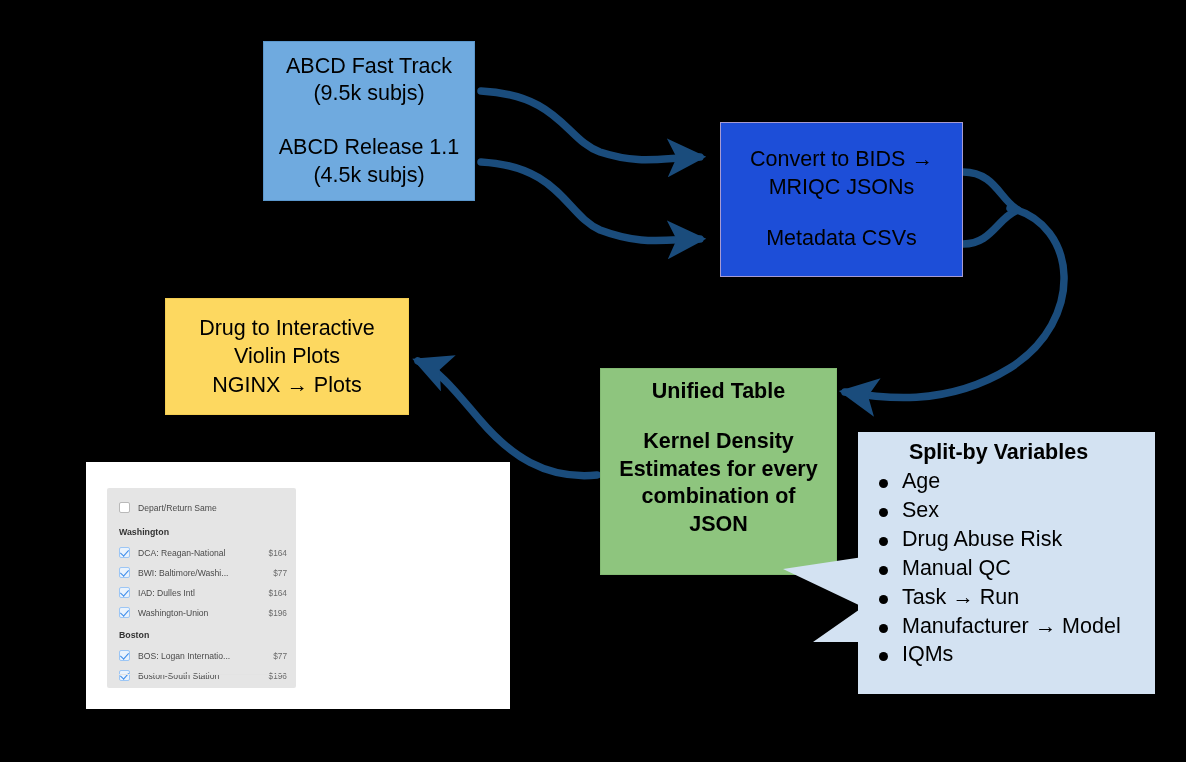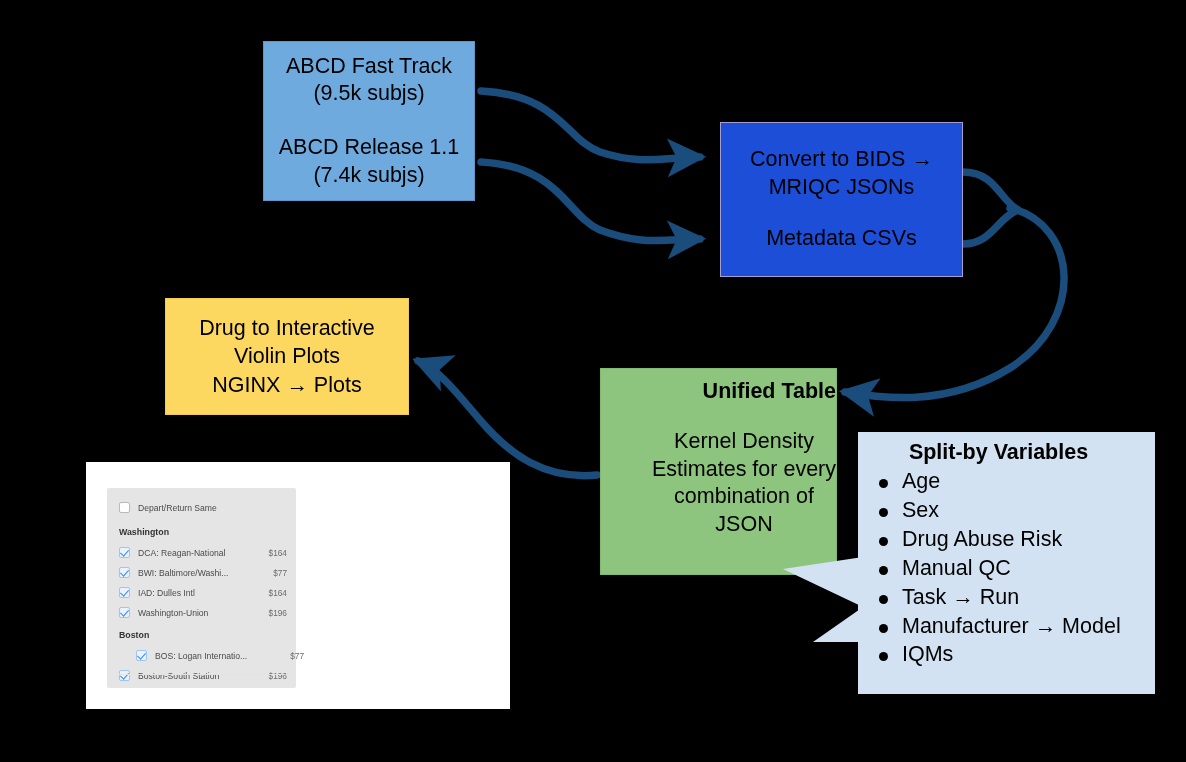--- a/index.html
+++ b/index.html
@@ -21,23 +21,23 @@
   #box-convert .grp{line-height:1.28;font-size:21.5px;}
   #box-convert .gap{height:24px;}
 
   
   #box-output{left:165px;top:298px;width:244px;height:117px;background:#FDD860;
               border:1px solid #f3cd52;}
   #box-output .grp{line-height:1.32;font-size:21.5px;}
 
   
   #box-unified{left:600px;top:368px;width:237px;height:207px;background:#8EC57E;
-               border:1px solid #83ba73;justify-content:flex-start;padding-top:10px;align-items:flex-end;}
+               border:1px solid #83ba73;justify-content:flex-start;padding-top:10px;}
   #box-unified .title{font-weight:bold;font-size:21.5px;margin-bottom:24px;}
-  #box-unified .body{font-size:21.5px;line-height:1.28;}
+  #box-unified .body{font-size:21.5px;line-height:1.28;font-weight:bold;}
 
   
   #box-splitby{left:858px;top:432px;width:297px;height:262px;background:#D3E2F2;
                align-items:stretch;justify-content:flex-start;padding:8px 16px 0 0;}
   #box-splitby .title{font-weight:bold;font-size:21.5px;text-align:center;margin-bottom:2px;}
   #box-splitby ul{list-style:none;margin:0;padding:0 0 0 44px;text-align:left;}
   #box-splitby li{font-size:21.5px;line-height:1.345;position:relative;}
   #box-splitby li::before{content:"";position:absolute;left:-23px;top:12px;
         width:9px;height:9px;border-radius:50%;background:#000;}
 
@@ -89,21 +89,21 @@
   </svg>
 
   <div class="box" id="box-sources">
     <div class="grp">
       <div>ABCD Fast Track</div>
       <div>(9.5k subjs)</div>
     </div>
     <div class="gap"></div>
     <div class="grp">
       <div>ABCD Release 1.1</div>
-      <div>(7.4k subjs)</div>
+      <div>(4.5k subjs)</div>
     </div>
   </div>
 
   <div class="box" id="box-convert">
     <div class="grp">
       <div>Convert to BIDS →</div>
       <div>MRIQC JSONs</div>
     </div>
     <div class="gap"></div>
     <div class="grp">
@@ -172,21 +172,21 @@
         <span class="chk-price">$164</span>
       </div>
       <div class="chk-row" style="top:119px;">
         <span class="chk on"></span>
         <span class="chk-label">Washington-Union</span>
         <span class="chk-price">$196</span>
       </div>
 
       <div class="grp-head" style="top:142px;">Boston</div>
 
-      <div class="chk-row" style="top:162px;margin-left:17px;">
+      <div class="chk-row" style="top:162px;">
         <span class="chk on"></span>
         <span class="chk-label">BOS: Logan Internatio...</span>
         <span class="chk-price">$77</span>
       </div>
       <div class="chk-row" style="top:182px;">
         <span class="chk on"></span>
         <span class="chk-label">Boston-South Station</span>
         <span class="chk-price">$196</span>
       </div>
 

